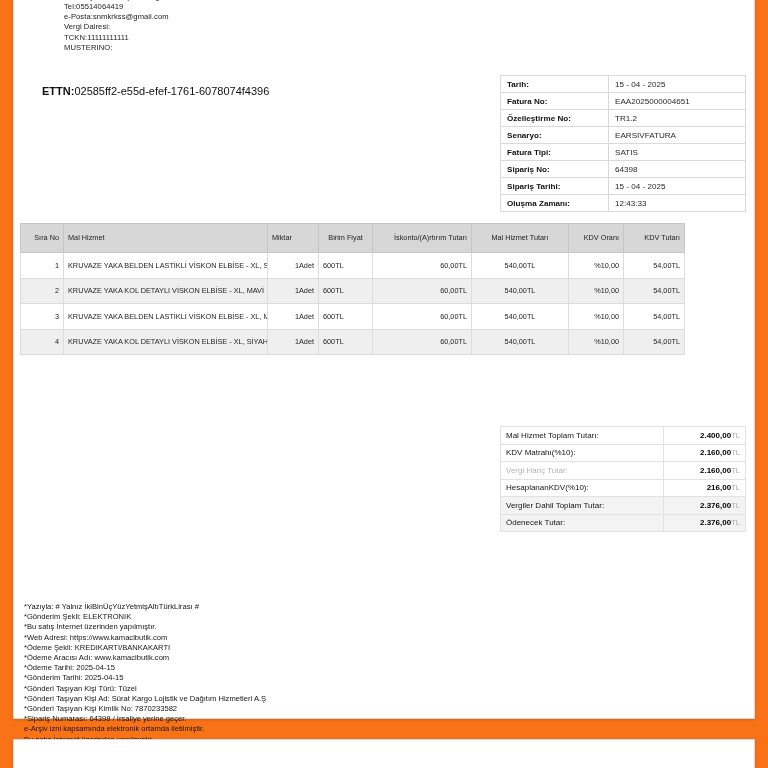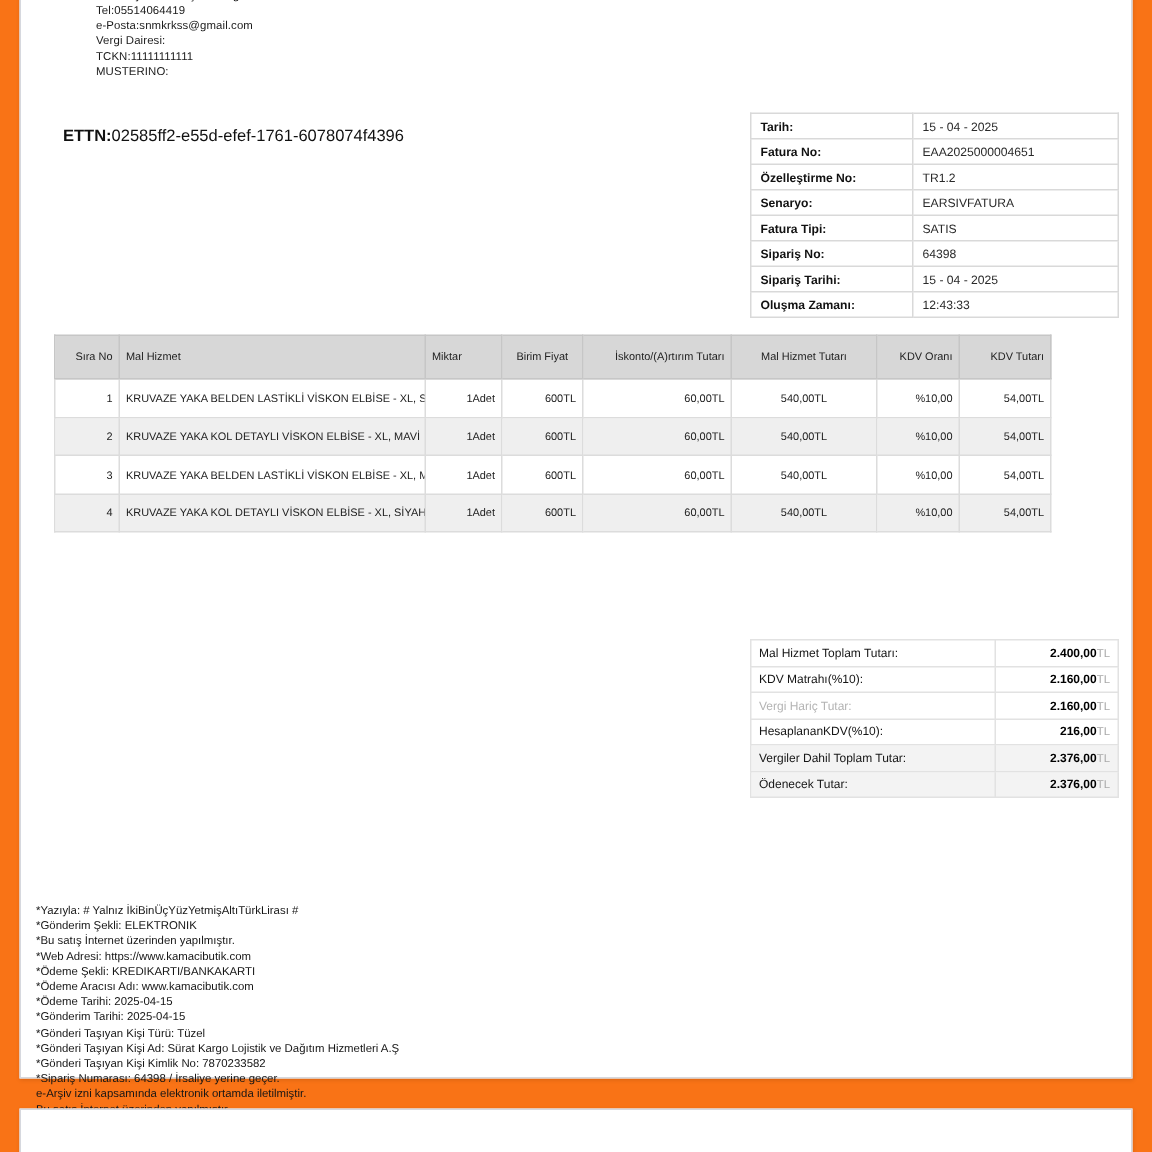--- a/index.html
+++ b/index.html
@@ -107,21 +107,21 @@
   .meta td.k {
     font-weight: 700;
     width: 95px;
     color: #111;
   }
   .meta td.v { color: #2a2a2a; }
 
   
   .items {
     position: absolute;
-    left: 22px;
+    left: 6px;
     top: 318px;
     width: 665px;
     border-collapse: collapse;
     table-layout: fixed;
   }
   .items th {
     background: #d7d7d7;
     border: 1px solid #c6c6c6;
     font-size: 7.3px;
     font-weight: 400;
@@ -140,21 +140,21 @@
     vertical-align: middle;
     white-space: nowrap;
     overflow: hidden;
   }
   .items tbody tr:nth-child(even) td { background: #efefef; }
   .items tbody tr:nth-child(odd) td { background: #ffffff; }
 
   .c-no    { width: 34px; text-align: right; }
   .c-desc  { text-align: left; }
   .c-qty   { width: 42px; text-align: right; }
-  .c-unit  { width: 45px; text-align: right; }
+  .c-unit  { width: 45px; text-align: left; }
   .c-disc  { width: 90px; text-align: right; }
   .c-amt   { width: 88px; text-align: center; }
   .c-rate  { width: 46px; text-align: right; }
   .c-kdv   { width: 52px; text-align: right; }
 
   th.c-desc { text-align: left; }
   th.c-unit { text-align: center; }
   th.c-qty  { text-align: left; }
 
   

